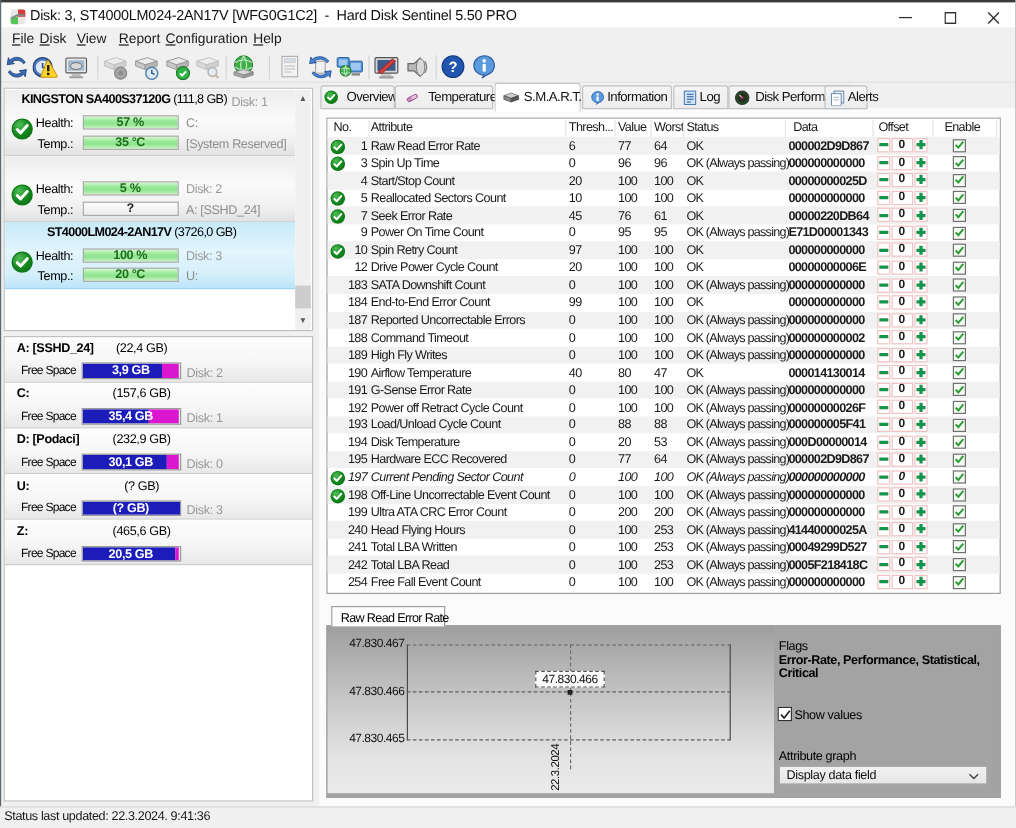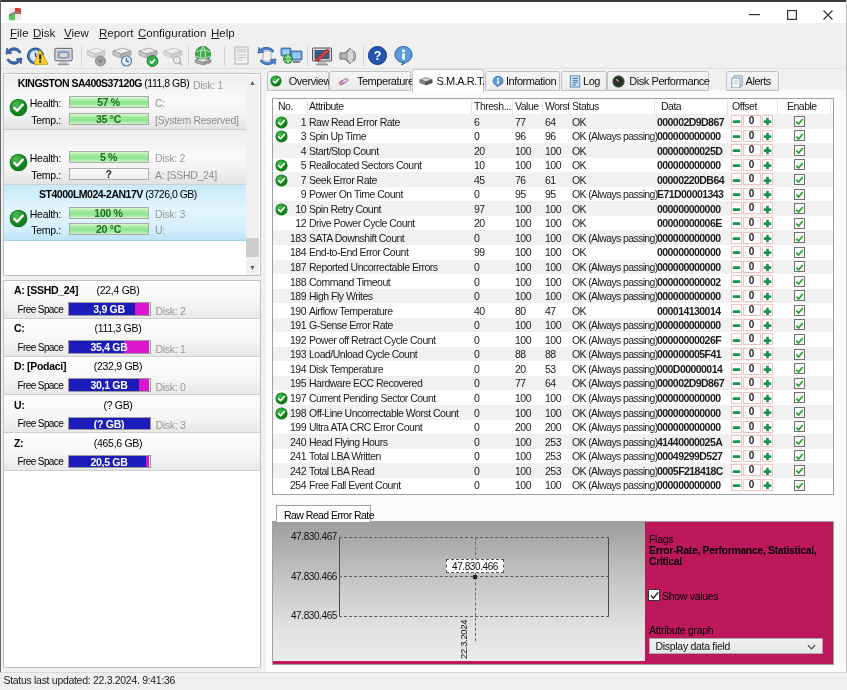--- a/index.html
+++ b/index.html
@@ -58,21 +58,21 @@
 .c-da{left:384px;font-weight:bold;letter-spacing:-0.55px !important;color:#000;}
 .obox{border:1px solid #efc3c3;background:#fff;height:12px;top:1.2px !important;text-align:center;}
 .ominus{left:457.5px;width:11px;}
 .ozero{left:469.5px;width:18px;font-size:10px !important;font-weight:bold;line-height:10px;color:#111;letter-spacing:0 !important;}
 .oplus{left:489px;width:11px;}
 .obox svg{position:relative;top:0.2px;}
 .ecb{left:520.5px;width:11px;height:11px;top:1.8px !important;border:1px solid #707070;background:#f4fbf2;}
 .ecb svg{position:relative;top:-0.5px;}
 #gtab{position:absolute;left:276px;top:505px;width:95px;height:17px;background:#fff;border:1px solid #9aa0a6;border-bottom:none;z-index:2;}
 #gtab span{position:absolute;left:7px;top:2.5px;font-size:10.5px;letter-spacing:-0.55px;white-space:nowrap;}
-#gbox{position:absolute;left:272px;top:521px;width:562px;height:144px;background:#be185d;border:1px solid #9aa0a6;}
+#gbox{position:absolute;left:272px;top:521px;width:562px;height:144px;background:#a3a3a3;border:1px solid #9aa0a6;}
 #gradarea{position:absolute;left:0;top:0;width:372px;height:139px;background:linear-gradient(180deg,#9e9e9e 0%,#c8c8c8 45%,#e3e3e3 78%,#ebebeb 100%);}
 .ylab{position:absolute;font-size:10px;letter-spacing:-0.4px;color:#111;width:62px;text-align:right;left:2px;}
 .dashh{position:absolute;height:0;border-top:1px dashed #5e5e5e;}
 .solidv{position:absolute;width:1px;background:#4a4a4a;}
 .dashv{position:absolute;width:0;border-left:1px dashed #6e6e6e;}
 #valbox{position:absolute;background:#fbfbfb;border:1px dashed #555;font-size:10px;letter-spacing:-0.4px;text-align:center;color:#111;}
 #gdot{position:absolute;width:4px;height:4px;background:#222;}
 #xdate{position:absolute;font-size:9.5px;letter-spacing:-0.35px;color:#111;transform:rotate(-90deg);transform-origin:left bottom;white-space:nowrap;height:12px;}
 .flags-t{position:absolute;font-size:10.5px;letter-spacing:-0.3px;color:#000;}
 .flags-b{position:absolute;font-size:10.5px;letter-spacing:-0.35px;font-weight:bold;color:#000;line-height:11.5px;}
@@ -90,20 +90,21 @@
       </radialGradient>
 </defs>
   </svg>
 <div id="titlebar">
 <svg class="abs" style="left:8px;top:5px" width="14" height="14" viewBox="0 0 16 16">
       <rect x="1" y="1" width="14" height="14" rx="2" fill="#e8e8e8"></rect>
       <path d="M8 1 H13 Q15 1 15 3 V8 L8 8 Z" fill="#d93a3a"></path>
       <path d="M1 8 H8 V15 H3 Q1 15 1 13 Z" fill="#57c457"></path>
       <path d="M2 10 Q8 4 14 7" stroke="#888" stroke-width="2" fill="none"></path>
     </svg>
+<div id="title-text">Disk: 3, ST4000LM024-2AN17V [WFG0G1C2]&nbsp; -&nbsp; Hard Disk Sentinel 5.50 PRO</div>
 <svg class="abs" style="left:749px;top:12px" width="11" height="2">
       <rect width="11" height="1.2" fill="#333"></rect>
     </svg>
 <svg class="abs" style="left:787px;top:8px" width="10" height="10">
       <rect x="0.6" y="0.6" width="8.8" height="8.8" fill="none" stroke="#333" stroke-width="1.2"></rect>
     </svg>
 <svg class="abs" style="left:823px;top:8px" width="10" height="10">
       <path d="M0.5 0.5 L9.5 9.5 M9.5 0.5 L0.5 9.5" stroke="#333" stroke-width="1.2"></path>
     </svg>
 </div>
@@ -284,21 +285,21 @@
 <span class="pfree">Free Space</span>
 <div class="pbar">
         <span class="blue" style="width:66.9px"></span>
         <span class="mag" style="left:66.9px;width:14.1px"></span>
         <span class="txt">3,9 GB</span>
       </div>
 <span class="rtext ital" style="left:151.5px;top:23px">Disk: 2</span>
 </div>
 <div class="pentry" style="top:38.7px">
 <span class="ptitle-l">C:</span>
-      <span class="ptitle-c">(111,3 GB)</span>
+      <span class="ptitle-c">(157,6 GB)</span>
 <span class="pfree">Free Space</span>
 <div class="pbar">
         <span class="blue" style="width:55.2px"></span>
         <span class="mag" style="left:55.2px;width:25.8px"></span>
         <span class="txt">35,4 GB</span>
       </div>
 <span class="rtext ital" style="left:151.5px;top:23px">Disk: 1</span>
 </div>
 <div class="pentry" style="top:76.9px">
 <span class="ptitle-l">D: [Podaci]</span>
@@ -375,21 +376,21 @@
   </div>
 <div class="tab" style="left:607px;width:102px">
     <span class="tabicon" style="left:3.6px"><svg width="13" height="13" viewBox="0 0 14 14">
         <circle cx="7" cy="7" r="6" fill="#1d4a1d" stroke="#333" stroke-width="1"></circle>
         <circle cx="7" cy="7" r="3.8" fill="#2a2a2a"></circle>
         <path d="M7 7 L4.5 4.5" stroke="#e0b0b0" stroke-width="1.2"></path>
         <circle cx="7" cy="7" r="1" fill="#c04040"></circle>
       </svg></span>
     <span class="tablbl" style="left:21.3px">Disk Performance</span>
   </div>
-<div class="tab" style="left:726px;width:53px">
+<div class="tab" style="left:687px;width:36px">
     <span class="tabicon" style="left:4px"><svg width="12" height="13" viewBox="0 0 14 15">
         <rect x="3.5" y="1" width="9.5" height="11.5" fill="#e8f0fa" stroke="#6a8ab0" stroke-width="1"></rect>
         <rect x="1" y="3.5" width="9.5" height="11.5" fill="#fff" stroke="#6a8ab0" stroke-width="1"></rect>
         <line x1="3" y1="7" x2="8.5" y2="7" stroke="#8aa" stroke-width="0.8"></line>
         <line x1="3" y1="9.5" x2="8.5" y2="9.5" stroke="#8aa" stroke-width="0.8"></line>
       </svg></span>
     <span class="tablbl" style="left:18.5px">Alerts</span>
   </div>
 <div id="tablebox">
 <div id="thead">
@@ -810,21 +811,21 @@
         </svg></span>
       <span class="obox ozero">0</span>
       <span class="obox oplus"><svg width="9" height="9" viewBox="0 0 10 10">
           <rect x="0.8" y="3.6" width="8.4" height="3" rx="0.5" fill="#16944e"></rect>
           <rect x="3.5" y="0.8" width="3" height="8.4" rx="0.5" fill="#16944e"></rect>
         </svg></span>
       <span class="ecb"><svg width="9" height="9" viewBox="0 0 10 10">
           <path d="M1.5 5.2 L4 7.8 L8.6 2.2" stroke="#2a9b35" stroke-width="1.8" fill="none"></path>
         </svg></span>
     </div>
-<div class="trow" style="top:291.45px;">
+<div class="trow" style="top:291.45px;font-style:italic;">
       <span class="rowck"><svg width="13" height="13" viewBox="0 0 20 20">
           <circle cx="10" cy="10" r="9.3" fill="#0c7a14"></circle>
           <circle cx="10" cy="10" r="8.3" fill="url(#gg)"></circle>
           <path d="M5.6 10.4 L8.6 13.4 L14.4 6.9" stroke="#fff" stroke-width="2.6" fill="none" stroke-linecap="round" stroke-linejoin="round"></path>
         </svg></span>
       <span class="c-no">197</span>
       <span class="c-attr">Current Pending Sector Count</span>
       <span class="c-th">0</span>
       <span class="c-va">100</span>
       <span class="c-wo">100</span>
@@ -842,21 +843,21 @@
           <path d="M1.5 5.2 L4 7.8 L8.6 2.2" stroke="#2a9b35" stroke-width="1.8" fill="none"></path>
         </svg></span>
     </div>
 <div class="trow stripe" style="top:306.00px;">
       <span class="rowck"><svg width="13" height="13" viewBox="0 0 20 20">
           <circle cx="10" cy="10" r="9.3" fill="#0c7a14"></circle>
           <circle cx="10" cy="10" r="8.3" fill="url(#gg)"></circle>
           <path d="M5.6 10.4 L8.6 13.4 L14.4 6.9" stroke="#fff" stroke-width="2.6" fill="none" stroke-linecap="round" stroke-linejoin="round"></path>
         </svg></span>
       <span class="c-no">198</span>
-      <span class="c-attr">Off-Line Uncorrectable Worst Count</span>
+      <span class="c-attr">Off-Line Uncorrectable Event Count</span>
       <span class="c-th">0</span>
       <span class="c-va">100</span>
       <span class="c-wo">100</span>
       <span class="c-st">OK (Always passing)</span>
       <span class="c-da">000000000000</span>
       <span class="obox ominus"><svg width="9" height="9" viewBox="0 0 10 10">
           <rect x="0.8" y="3.6" width="8.4" height="3" rx="0.5" fill="#16944e"></rect>
         </svg></span>
       <span class="obox ozero">0</span>
       <span class="obox oplus"><svg width="9" height="9" viewBox="0 0 10 10">

